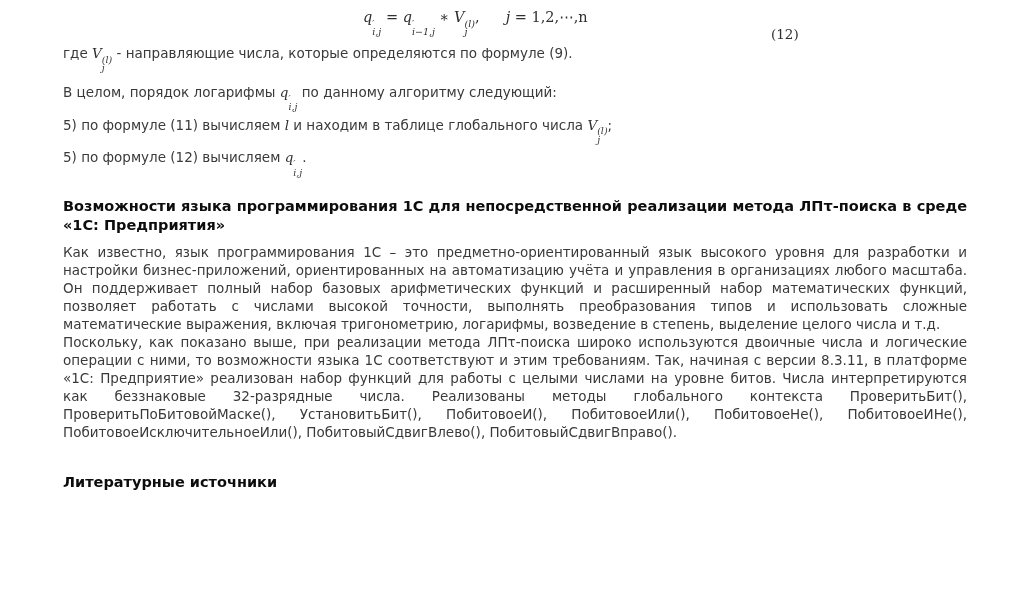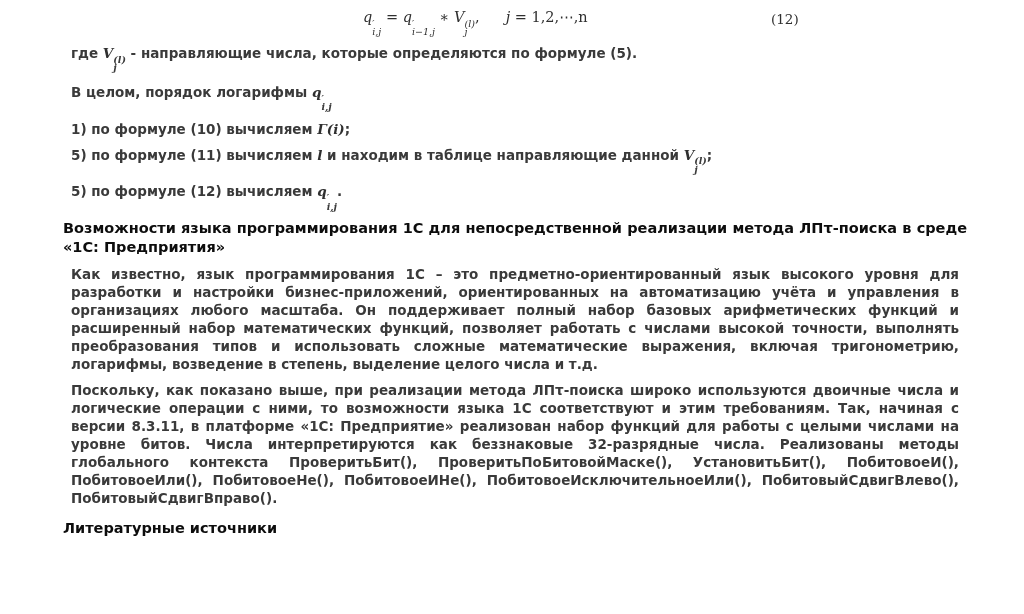--- a/index.html
+++ b/index.html
@@ -4,42 +4,42 @@
 <style>
   html,body{margin:0;padding:0;background:#ffffff;}
   .doc{
     width:1024px;height:614px;box-sizing:border-box;
     padding:5px 57px 0 63px;
     font-family:"DejaVu Sans","Liberation Sans",sans-serif;
     font-size:13.5px;line-height:18px;color:#3a3a3a;
     overflow:hidden;
   }
   .jst{text-align:justify;}
-  p{margin:8px;font-weight:bold;}
+  p{margin:0;}
   
   .math{font-family:"DejaVu Serif","Liberation Serif",serif;font-style:italic;color:#2f2f2f;}
   .upright{font-style:normal;}
   .msupsub{display:inline-flex;flex-direction:column;align-items:flex-start;
            vertical-align:-0.50em;font-size:9.5px;line-height:8.5px;font-style:italic;
            font-family:"DejaVu Serif","Liberation Serif",serif;}
   .msupsub .sup{display:block;height:8.5px;}
   .msupsub .sub{display:block;}
   
   .formula-row{position:relative;height:28px;margin-top:2px;}
   .formula{position:absolute;left:300px;top:1px;font-size:14.5px;white-space:nowrap;}
-  .eq-num{position:absolute;left:708px;top:3px;font-family:"DejaVu Serif","Liberation Serif",serif;font-style:normal;color:#2f2f2f;}
+  .eq-num{position:absolute;left:708px;top:18px;font-family:"DejaVu Serif","Liberation Serif",serif;font-style:normal;color:#2f2f2f;}
   .tail-j{margin-left:26px;}
   
   .gde-line{margin-top:9px;}
   .mt8{margin-top:8px;}
   .mt10{margin-top:10px;}
   .mt12{margin-top:12px;}
   .list-item{margin-top:4px;}
-  h2.sect{margin:1px 0 0 0;font-size:14.5px;line-height:19px;font-weight:bold;color:#0d0d0d;text-align:justify;}
-  h3.sect{margin:12px 0 0 0;font-size:14.5px;line-height:19px;font-weight:bold;color:#0d0d0d;}
+  h2.sect{margin:20px 0 0 0;font-size:14.5px;line-height:19px;font-weight:bold;color:#0d0d0d;text-align:justify;}
+  h3.sect{margin:32px 0 0 0;font-size:14.5px;line-height:19px;font-weight:bold;color:#0d0d0d;}
   .ref1{margin-top:9px;}
 </style>
 </head>
 <body>
 
 <div class="doc">
 
   <div class="formula-row">
     <span class="formula math"><span>q</span><span class="msupsub">
           <span class="sup">′</span>
@@ -50,30 +50,29 @@
         </span><span class="upright"> ∗ </span><span>V</span><span class="msupsub">
           <span class="sup">(l)</span>
           <span class="sub">j</span>
         </span><span class="upright">,</span><span class="tail-j">j</span><span class="upright"> = 1,2,⋯,n</span></span>
     <span class="eq-num">(12)</span>
   </div>
 
   <p class="gde-line"><span>где </span><span class="math">V</span><span class="msupsub">
         <span class="sup">(l)</span>
         <span class="sub">j</span>
-      </span><span> - направляющие числа, которые определяются по формуле (5).</span></p>
+      </span><span> - направляющие числа, которые определяются по формуле (9).</span></p>
 
 
   <p class="mt10"><span>В целом, порядок логарифмы </span><span class="math">q</span><span class="msupsub">
         <span class="sup">′</span>
         <span class="sub">i,j</span>
-      </span></p>
+      </span><span> по данному алгоритму следующий:</span></p>
 
-  <p class="list-item mt8"><span>1) по формуле (10) вычисляем </span><span class="math">Γ(i)</span><span>;</span></p>
-  <p class="list-item"><span>5) по формуле (11) вычисляем </span><span class="math">l</span><span> и находим в таблице направляющие данной </span><span class="math">V</span><span class="msupsub">
+  <p class="list-item"><span>5) по формуле (11) вычисляем </span><span class="math">l</span><span> и находим в таблице глобального числа </span><span class="math">V</span><span class="msupsub">
         <span class="sup">(l)</span>
         <span class="sub">j</span>
       </span><span>;</span></p>
   <p class="list-item"><span>5) по формуле (12) вычисляем </span><span class="math">q</span><span class="msupsub">
         <span class="sup">′</span>
         <span class="sub">i,j</span>
       </span><span>.</span></p>
 
   <h2 class="sect">Возможности языка программирования 1С для непосредственной реализации метода ЛПτ-поиска в среде «1С: Предприятия»</h2>
 

